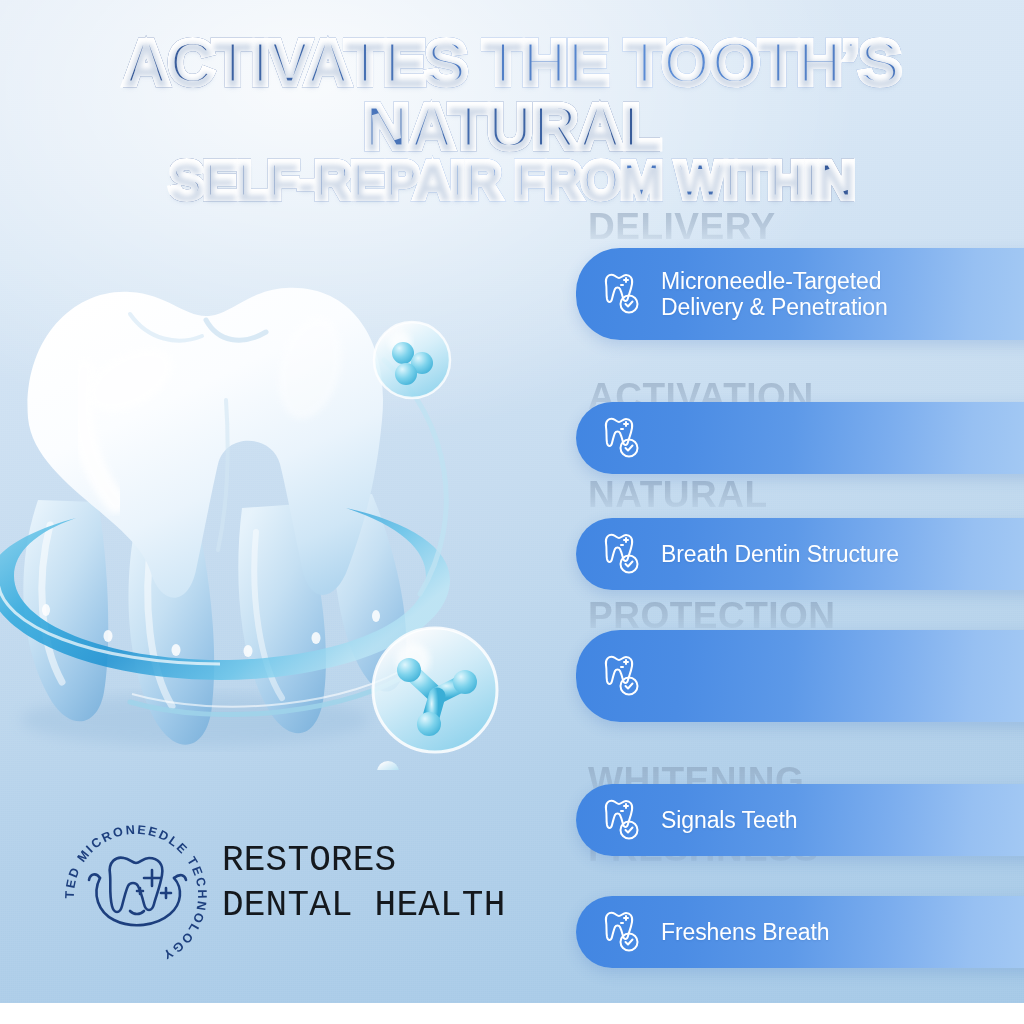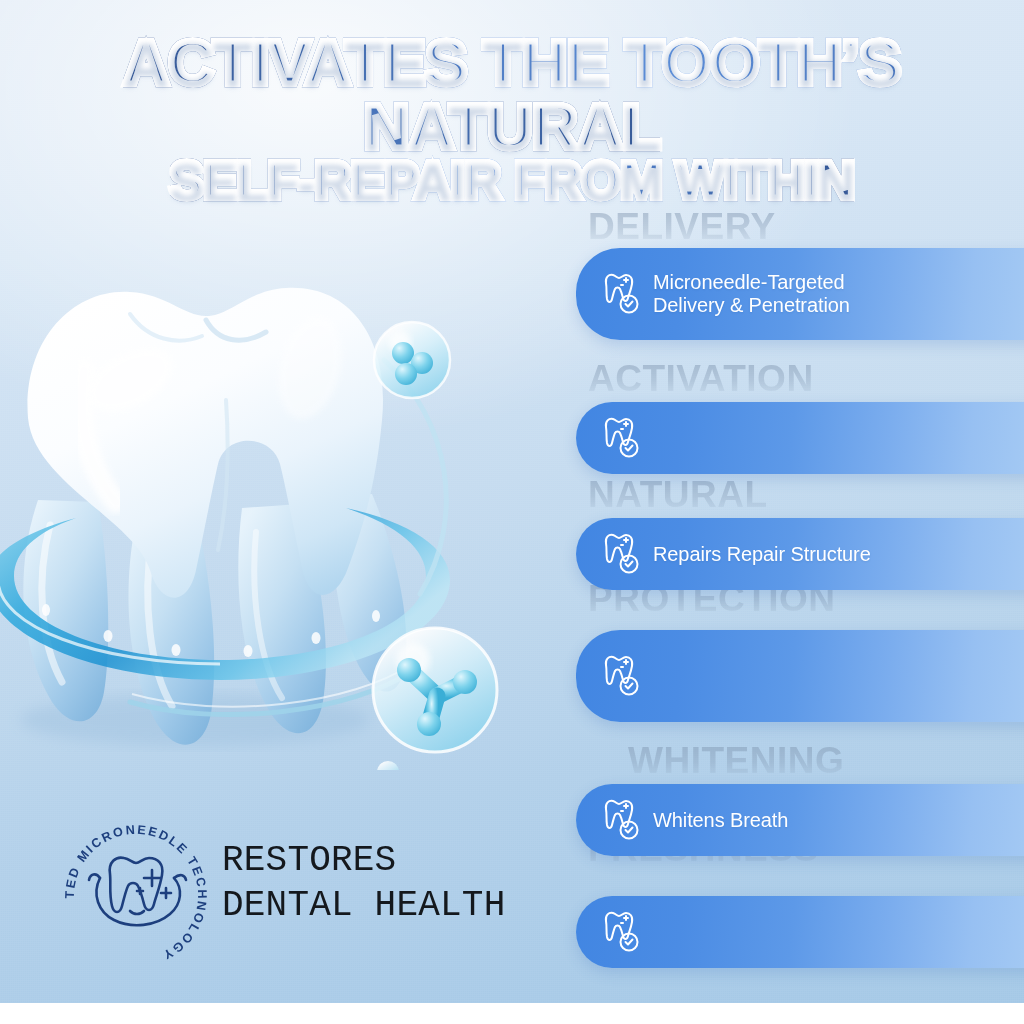--- a/index.html
+++ b/index.html
@@ -109,26 +109,27 @@
         #7badee 65%, #97c0f2 82%, #a9cdf4 100%);
     box-shadow:0 5px 14px rgba(70,120,190,.22);
     z-index:2;
   }
   .pill.h1 { height:72px; }
   .pill.h2 { height:92px; }
 
   .pill-icon { flex:0 0 auto; width:42px; height:46px; }
   .pill-text {
     color:#ffffff;
-    font-size:20px;
+    font-size:23px;
     line-height:1.13;
     letter-spacing:-0.1px;
     font-weight:400;
     white-space:pre-line;
     text-shadow:0 1px 2px rgba(40,90,160,.18);
+    margin-left:8px;
   }
 
   
   #badge {
     position:absolute;
     left:52px; top:812px;
     width:168px; height:168px;
     z-index:6;
   }
   #tagline {
@@ -289,21 +290,21 @@
             <circle cx="31" cy="33" r="8.5"></circle>
             <path d="M27.5 33 L30 35.5 L34.5 30.5"></path>
           </g>
         </svg>
         <div class="pill-text">Microneedle-Targeted
 Delivery &amp; Penetration</div>
       </div>
     </div>
 
     <div class="feature-row">
-      <div class="ghost-label" style="top:152px;">ACTIVATION</div>
+      <div class="ghost-label" style="top:170px;">ACTIVATION</div>
       <div class="pill h1" style="top:196px;">
         <svg class="pill-icon" viewBox="0 0 42 46">
           <g fill="none" stroke="#ffffff" stroke-width="2" stroke-linecap="round" stroke-linejoin="round">
             <path d="M8 12 C7 6 11 3 15 4 C18 5 19 7 21 7 C23 7 25 4 28 4 C32 4 35 7 34 13
                      C33 19 31 23 30 27 C29 31 26 31 25 27 C24 23 23 20 22 18 C21 16 18 16 17 18
                      C16 20 15 24 14 28 C13 32 10 32 9 28 C8 22 9 18 8 12 Z"></path>
             <path d="M26 9 L30 9 M28 7 L28 11"></path>
             <path d="M23 14 L25 14"></path>
             <circle cx="31" cy="33" r="8.5"></circle>
             <path d="M27.5 33 L30 35.5 L34.5 30.5"></path>
@@ -319,73 +320,74 @@
           <g fill="none" stroke="#ffffff" stroke-width="2" stroke-linecap="round" stroke-linejoin="round">
             <path d="M8 12 C7 6 11 3 15 4 C18 5 19 7 21 7 C23 7 25 4 28 4 C32 4 35 7 34 13
                      C33 19 31 23 30 27 C29 31 26 31 25 27 C24 23 23 20 22 18 C21 16 18 16 17 18
                      C16 20 15 24 14 28 C13 32 10 32 9 28 C8 22 9 18 8 12 Z"></path>
             <path d="M26 9 L30 9 M28 7 L28 11"></path>
             <path d="M23 14 L25 14"></path>
             <circle cx="31" cy="33" r="8.5"></circle>
             <path d="M27.5 33 L30 35.5 L34.5 30.5"></path>
           </g>
         </svg>
-        <div class="pill-text">Repairs Repair Structure</div>
-      </div>
-    </div>
-
-    <div class="feature-row">
-      <div class="ghost-label" style="top:372px;">PROTECTION</div>
+        <div class="pill-text">Breath Dentin Structure</div>
+      </div>
+    </div>
+
+    <div class="feature-row">
+      <div class="ghost-label" style="top:389px;">PROTECTION</div>
       <div class="pill h2" style="top:424px;">
         <svg class="pill-icon" viewBox="0 0 42 46">
           <g fill="none" stroke="#ffffff" stroke-width="2" stroke-linecap="round" stroke-linejoin="round">
             <path d="M8 12 C7 6 11 3 15 4 C18 5 19 7 21 7 C23 7 25 4 28 4 C32 4 35 7 34 13
                      C33 19 31 23 30 27 C29 31 26 31 25 27 C24 23 23 20 22 18 C21 16 18 16 17 18
                      C16 20 15 24 14 28 C13 32 10 32 9 28 C8 22 9 18 8 12 Z"></path>
             <path d="M26 9 L30 9 M28 7 L28 11"></path>
             <path d="M23 14 L25 14"></path>
             <circle cx="31" cy="33" r="8.5"></circle>
             <path d="M27.5 33 L30 35.5 L34.5 30.5"></path>
           </g>
         </svg>
       </div>
     </div>
 
     <div class="feature-row">
-      <div class="ghost-label" style="top:534px;margin-left:40px;">WHITENING</div>
+      <div class="ghost-label" style="top:554px;">WHITENING</div>
       <div class="pill h1" style="top:578px;">
         <svg class="pill-icon" viewBox="0 0 42 46">
           <g fill="none" stroke="#ffffff" stroke-width="2" stroke-linecap="round" stroke-linejoin="round">
             <path d="M8 12 C7 6 11 3 15 4 C18 5 19 7 21 7 C23 7 25 4 28 4 C32 4 35 7 34 13
                      C33 19 31 23 30 27 C29 31 26 31 25 27 C24 23 23 20 22 18 C21 16 18 16 17 18
                      C16 20 15 24 14 28 C13 32 10 32 9 28 C8 22 9 18 8 12 Z"></path>
             <path d="M26 9 L30 9 M28 7 L28 11"></path>
             <path d="M23 14 L25 14"></path>
             <circle cx="31" cy="33" r="8.5"></circle>
             <path d="M27.5 33 L30 35.5 L34.5 30.5"></path>
           </g>
         </svg>
-        <div class="pill-text">Whitens Breath</div>
+        <div class="pill-text">Signals Teeth</div>
       </div>
     </div>
 
     <div class="feature-row">
       <div class="ghost-label" style="top:622px;">FRESHNESS</div>
       <div class="pill h1" style="top:690px;">
         <svg class="pill-icon" viewBox="0 0 42 46">
           <g fill="none" stroke="#ffffff" stroke-width="2" stroke-linecap="round" stroke-linejoin="round">
             <path d="M8 12 C7 6 11 3 15 4 C18 5 19 7 21 7 C23 7 25 4 28 4 C32 4 35 7 34 13
                      C33 19 31 23 30 27 C29 31 26 31 25 27 C24 23 23 20 22 18 C21 16 18 16 17 18
                      C16 20 15 24 14 28 C13 32 10 32 9 28 C8 22 9 18 8 12 Z"></path>
             <path d="M26 9 L30 9 M28 7 L28 11"></path>
             <path d="M23 14 L25 14"></path>
             <circle cx="31" cy="33" r="8.5"></circle>
             <path d="M27.5 33 L30 35.5 L34.5 30.5"></path>
           </g>
         </svg>
+        <div class="pill-text">Freshens Breath</div>
       </div>
     </div>
 
   </div>
 
   <svg id="badge" viewBox="0 0 168 168">
     <defs>
       <path id="ringPath" d="M84,84 m-62,0 a62,62 0 1,1 124,0 a62,62 0 1,1 -124,0"></path>
     </defs>
     <text font-size="12.6" font-weight="bold" letter-spacing="2.1" fill="#1d3f7e" font-family="Liberation Sans, sans-serif">

